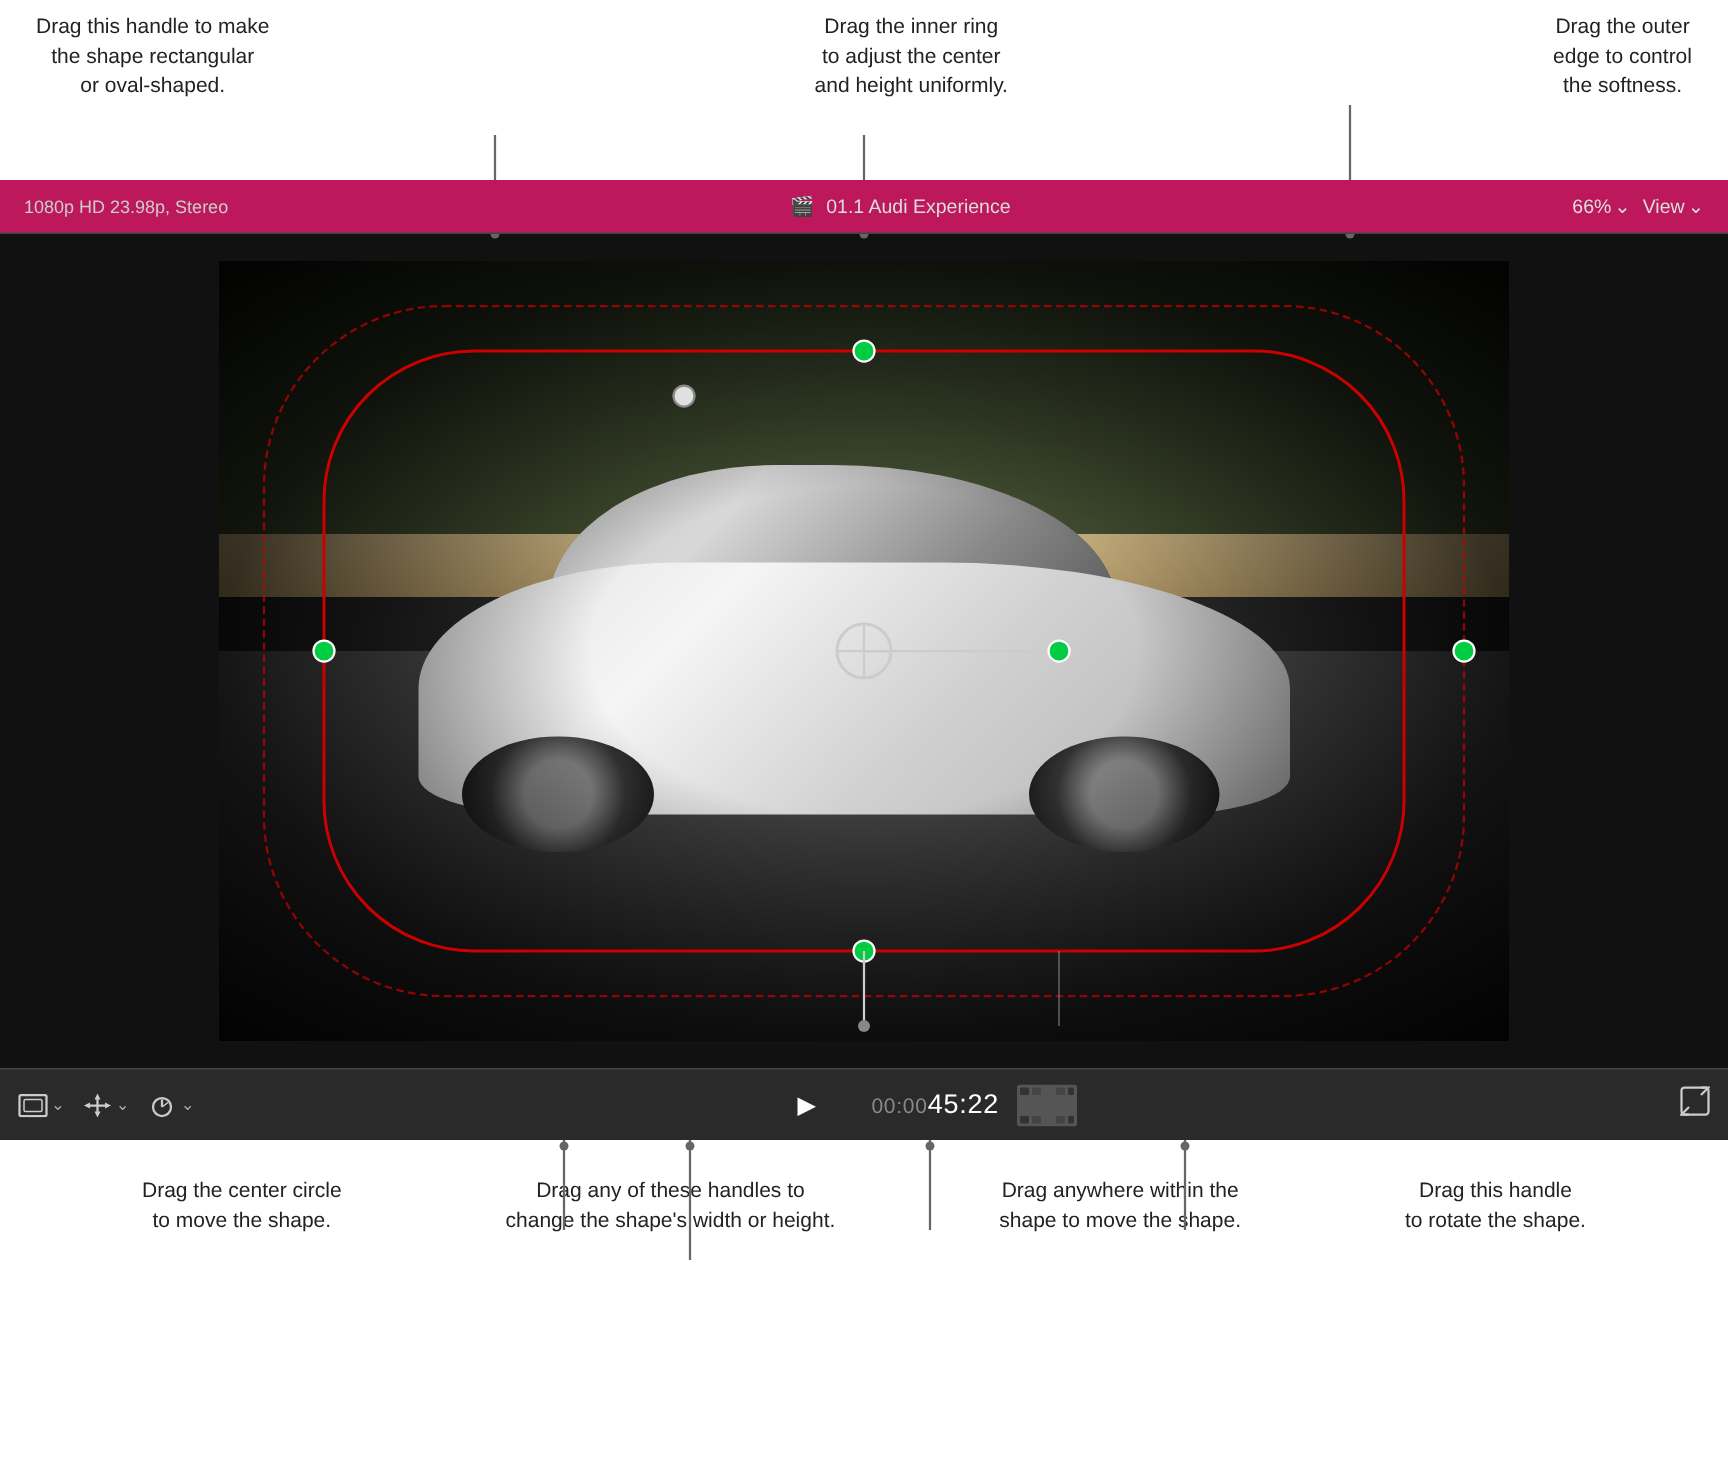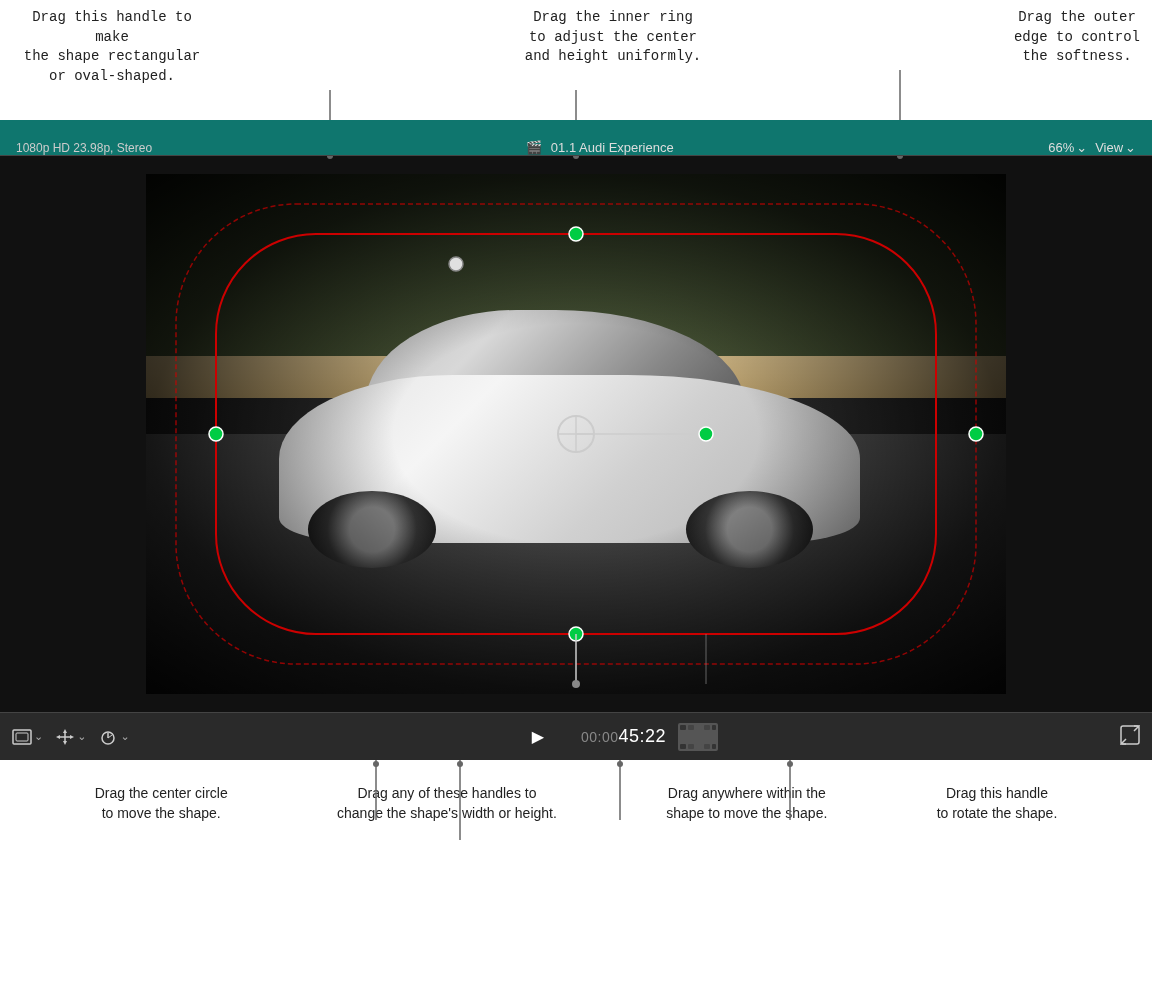--- a/index.html
+++ b/index.html
@@ -15,23 +15,22 @@
     
     .annotations-top {
       position: absolute;
       top: 0;
       left: 0;
       width: 1152px;
       height: 120px;
       display: flex;
       justify-content: space-between;
       align-items: flex-start;
-      padding: 8px 12px;
+      padding: 8px 24px;
       background: #fff;
-      font-family: Liberation Mono, monospace;
     }
 
     .annotation-text {
       font-size: 14px;
       color: #222;
       line-height: 1.4;
       text-align: center;
       max-width: 220px;
     }
 
@@ -49,25 +48,25 @@
       background: #000;
     }
 
     
     .video-header {
       position: absolute;
       top: 0;
       left: 0;
       width: 100%;
       height: 36px;
-      background: #0f766e;
-      display: flex;
-      align-items: flex-end;
+      background: #be185d;
+      display: flex;
+      align-items: center;
       justify-content: space-between;
-      padding: 0 16px;
+      padding: 16px 16px;
       border-bottom: 1px solid #444;
       z-index: 10;
     }
 
     .video-header-left {
       font-size: 12px;
       color: #ccc;
     }
 
     .video-header-center {

